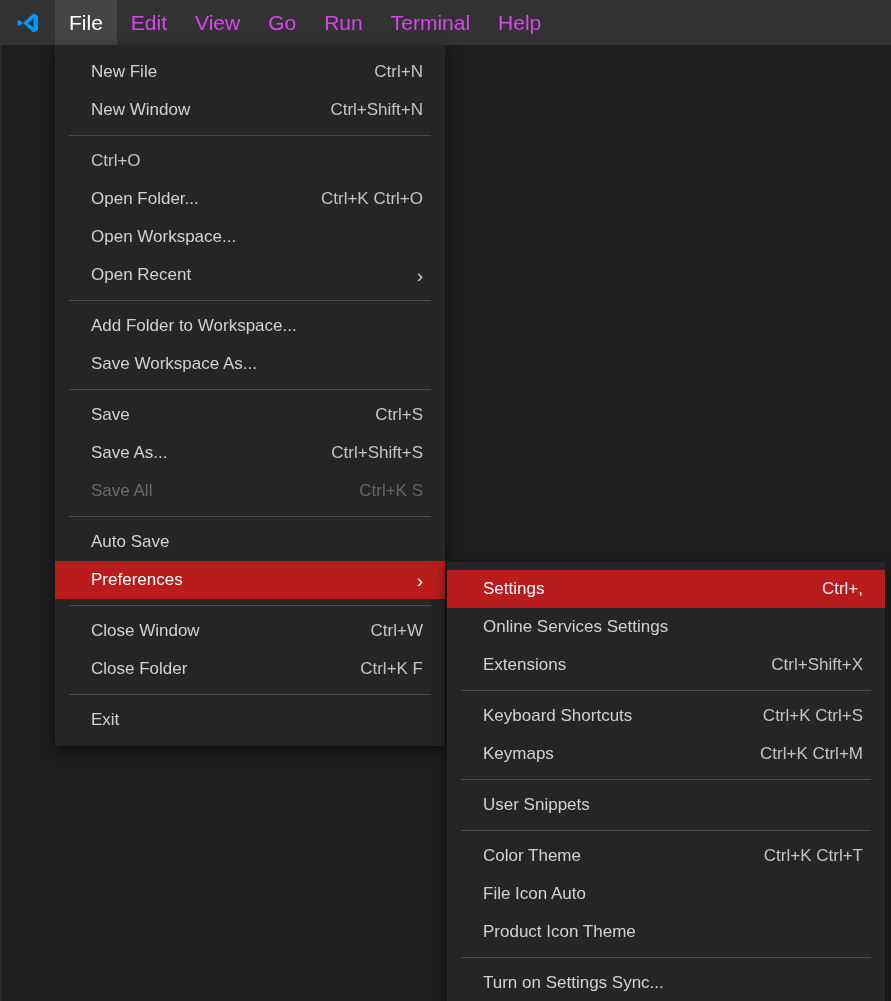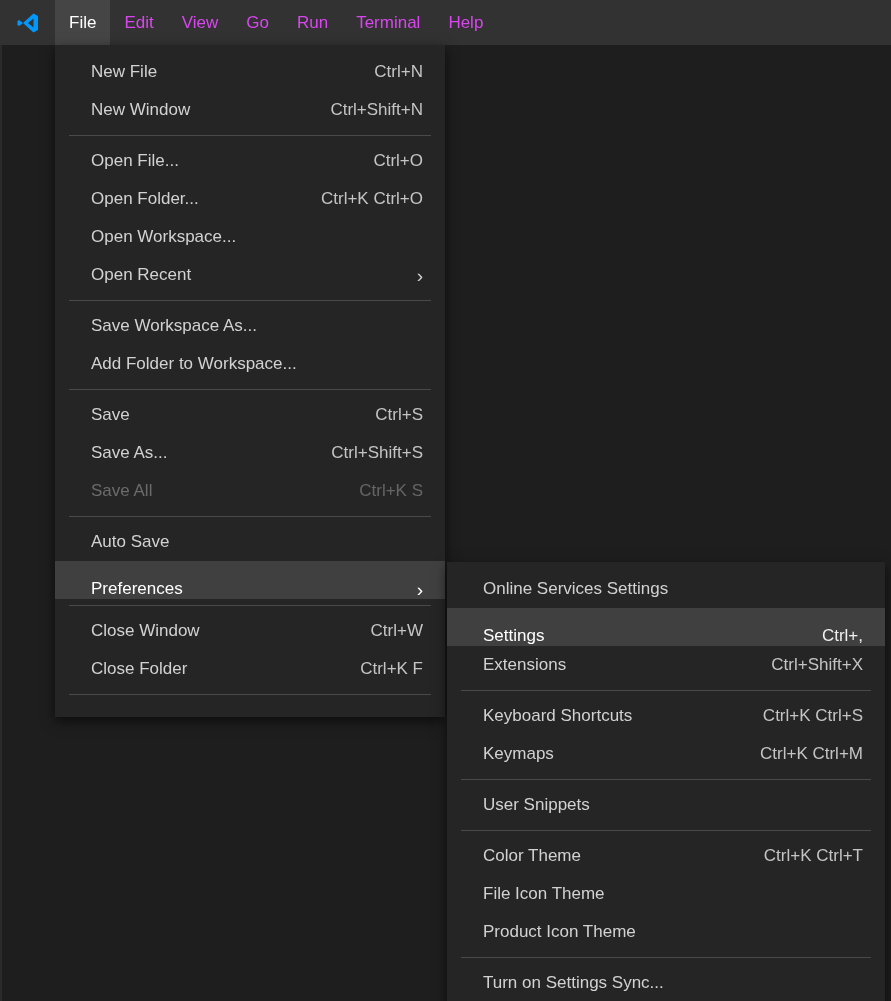--- a/index.html
+++ b/index.html
@@ -13,21 +13,21 @@
       height: 1001px;
       background: #1e1e1e;
       color: #cccccc;
       overflow: hidden;
     }
     .menubar {
       height: 45px;
       background: #323232;
       display: flex;
       align-items: stretch;
-      font-size: 17px;
+      font-size: 21px;
     }
     .menubar-logo {
       width: 55px;
       display: flex;
       align-items: center;
       justify-content: center;
     }
     .menubar-item {
       display: flex;
       align-items: center;
@@ -38,21 +38,21 @@
     .menubar-item.open {
       background: #454545;
       color: #ffffff;
     }
     .dropdown {
       position: absolute;
       background: #252526;
       box-shadow: 0 4px 12px rgba(0,0,0,0.6);
       font-size: 17px;
       padding-top: 8px;
-      padding-bottom: 16px;
+      padding-bottom: 7px;
     }
     .file-menu {
       top: 45px;
       left: 55px;
       width: 390px;
     }
     .preferences-submenu {
       top: 562px;
       left: 447px;
       width: 438px;
@@ -62,23 +62,22 @@
       align-items: center;
       height: 38px;
       padding: 0 22px 0 36px;
       color: #d2d2d2;
       white-space: nowrap;
     }
     .menu-entry.disabled {
       color: #6b6b6b;
     }
     .menu-entry.highlight {
-      background: #404040;
+      background: #b91c1c;
       color: #ffffff;
-      align-items: flex-end;
     }
     .menu-label {
       flex: 1;
     }
     .menu-shortcut {
       color: inherit;
       opacity: 0.92;
     }
     .menu-arrow {
       width: 14px;
@@ -150,40 +149,39 @@
     <div class="menu-entry">
       <span class="menu-label">New File</span>
       <span class="menu-shortcut">Ctrl+N</span>
     </div>
     <div class="menu-entry">
       <span class="menu-label">New Window</span>
       <span class="menu-shortcut">Ctrl+Shift+N</span>
     </div>
     <div class="menu-sep"></div>
     <div class="menu-entry">
-      <span class="menu-label">Open File...</span>
       <span class="menu-shortcut">Ctrl+O</span>
     </div>
     <div class="menu-entry">
       <span class="menu-label">Open Folder...</span>
       <span class="menu-shortcut">Ctrl+K Ctrl+O</span>
     </div>
     <div class="menu-entry">
       <span class="menu-label">Open Workspace...</span>
     </div>
     <div class="menu-entry">
       <span class="menu-label">Open Recent</span>
       <span class="menu-arrow">›</span>
     </div>
     <div class="menu-sep"></div>
     <div class="menu-entry">
+      <span class="menu-label">Add Folder to Workspace...</span>
+    </div>
+    <div class="menu-entry">
       <span class="menu-label">Save Workspace As...</span>
-    </div>
-    <div class="menu-entry">
-      <span class="menu-label">Add Folder to Workspace...</span>
     </div>
     <div class="menu-sep"></div>
     <div class="menu-entry">
       <span class="menu-label">Save</span>
       <span class="menu-shortcut">Ctrl+S</span>
     </div>
     <div class="menu-entry">
       <span class="menu-label">Save As...</span>
       <span class="menu-shortcut">Ctrl+Shift+S</span>
     </div>
@@ -202,31 +200,34 @@
     <div class="menu-sep"></div>
     <div class="menu-entry">
       <span class="menu-label">Close Window</span>
       <span class="menu-shortcut">Ctrl+W</span>
     </div>
     <div class="menu-entry">
       <span class="menu-label">Close Folder</span>
       <span class="menu-shortcut">Ctrl+K F</span>
     </div>
     <div class="menu-sep"></div>
+    <div class="menu-entry">
+      <span class="menu-label">Exit</span>
+    </div>
   </div>
 
 <div class="dropdown preferences-submenu">
-    <div class="menu-entry">
-      <span class="menu-label">Online Services Settings</span>
-    </div>
     <div class="menu-entry highlight">
       <span class="menu-label">Settings</span>
       <span class="menu-shortcut">Ctrl+,</span>
     </div>
     <div class="menu-entry">
+      <span class="menu-label">Online Services Settings</span>
+    </div>
+    <div class="menu-entry">
       <span class="menu-label">Extensions</span>
       <span class="menu-shortcut">Ctrl+Shift+X</span>
     </div>
     <div class="menu-sep"></div>
     <div class="menu-entry">
       <span class="menu-label">Keyboard Shortcuts</span>
       <span class="menu-shortcut">Ctrl+K Ctrl+S</span>
     </div>
     <div class="menu-entry">
       <span class="menu-label">Keymaps</span>
@@ -235,21 +236,21 @@
     <div class="menu-sep"></div>
     <div class="menu-entry">
       <span class="menu-label">User Snippets</span>
     </div>
     <div class="menu-sep"></div>
     <div class="menu-entry">
       <span class="menu-label">Color Theme</span>
       <span class="menu-shortcut">Ctrl+K Ctrl+T</span>
     </div>
     <div class="menu-entry">
-      <span class="menu-label">File Icon Theme</span>
+      <span class="menu-label">File Icon Auto</span>
     </div>
     <div class="menu-entry">
       <span class="menu-label">Product Icon Theme</span>
     </div>
     <div class="menu-sep"></div>
     <div class="menu-entry">
       <span class="menu-label">Turn on Settings Sync...</span>
     </div>
   </div>
 

